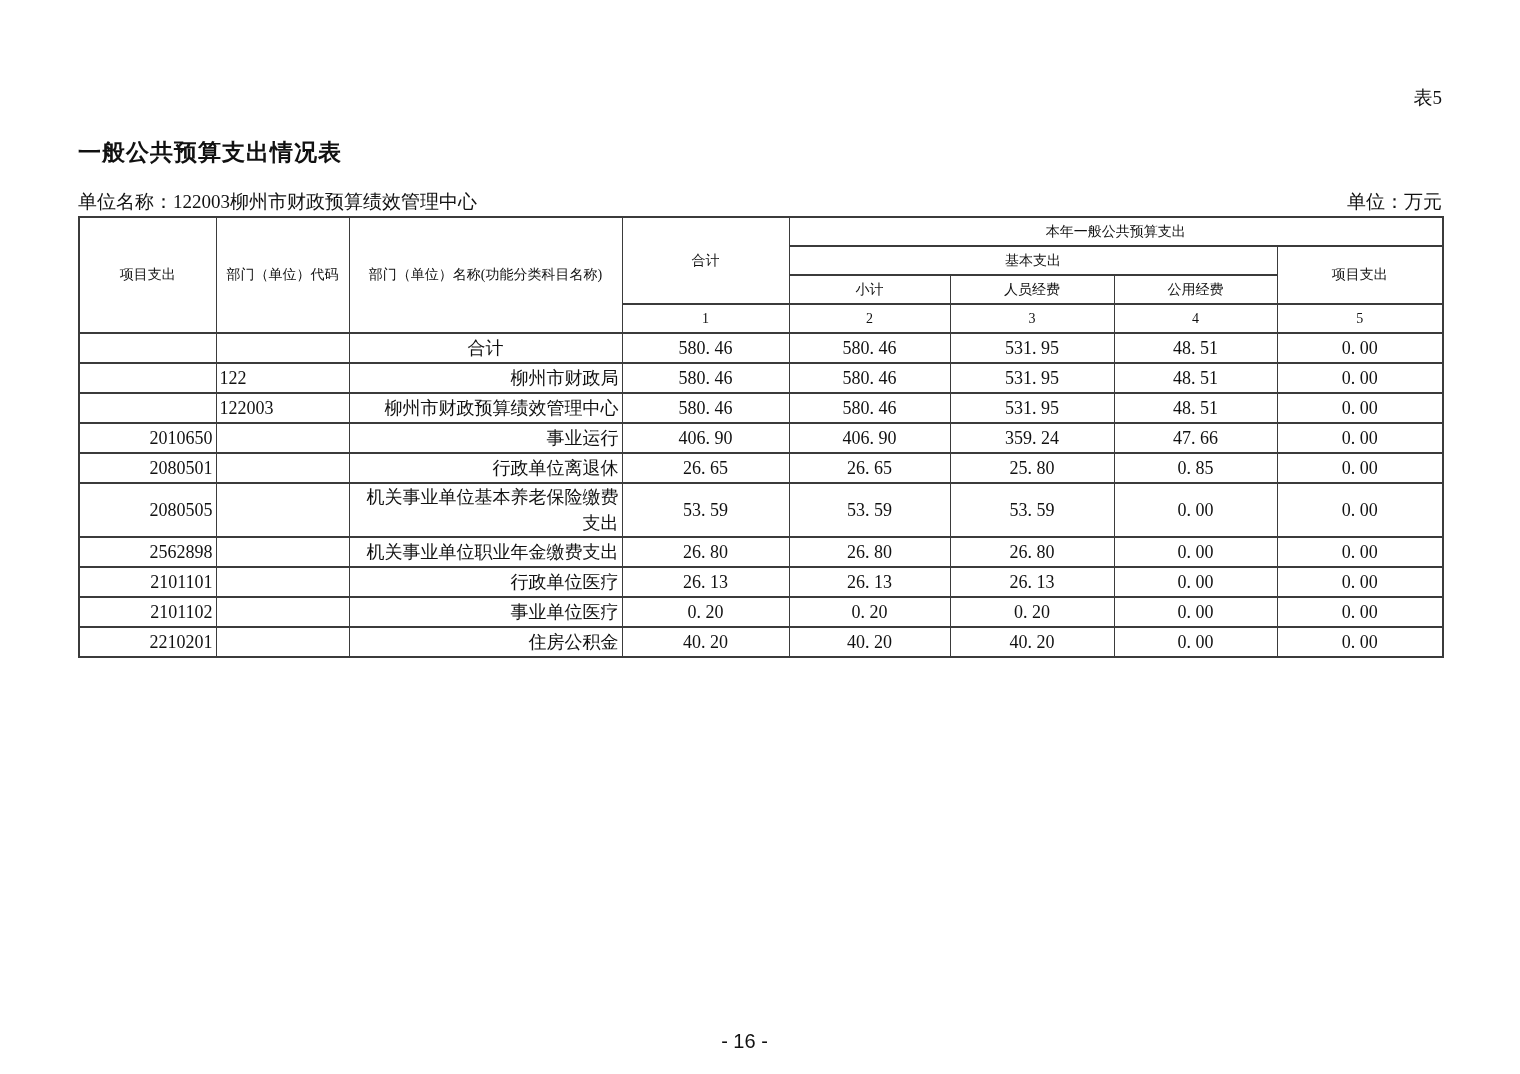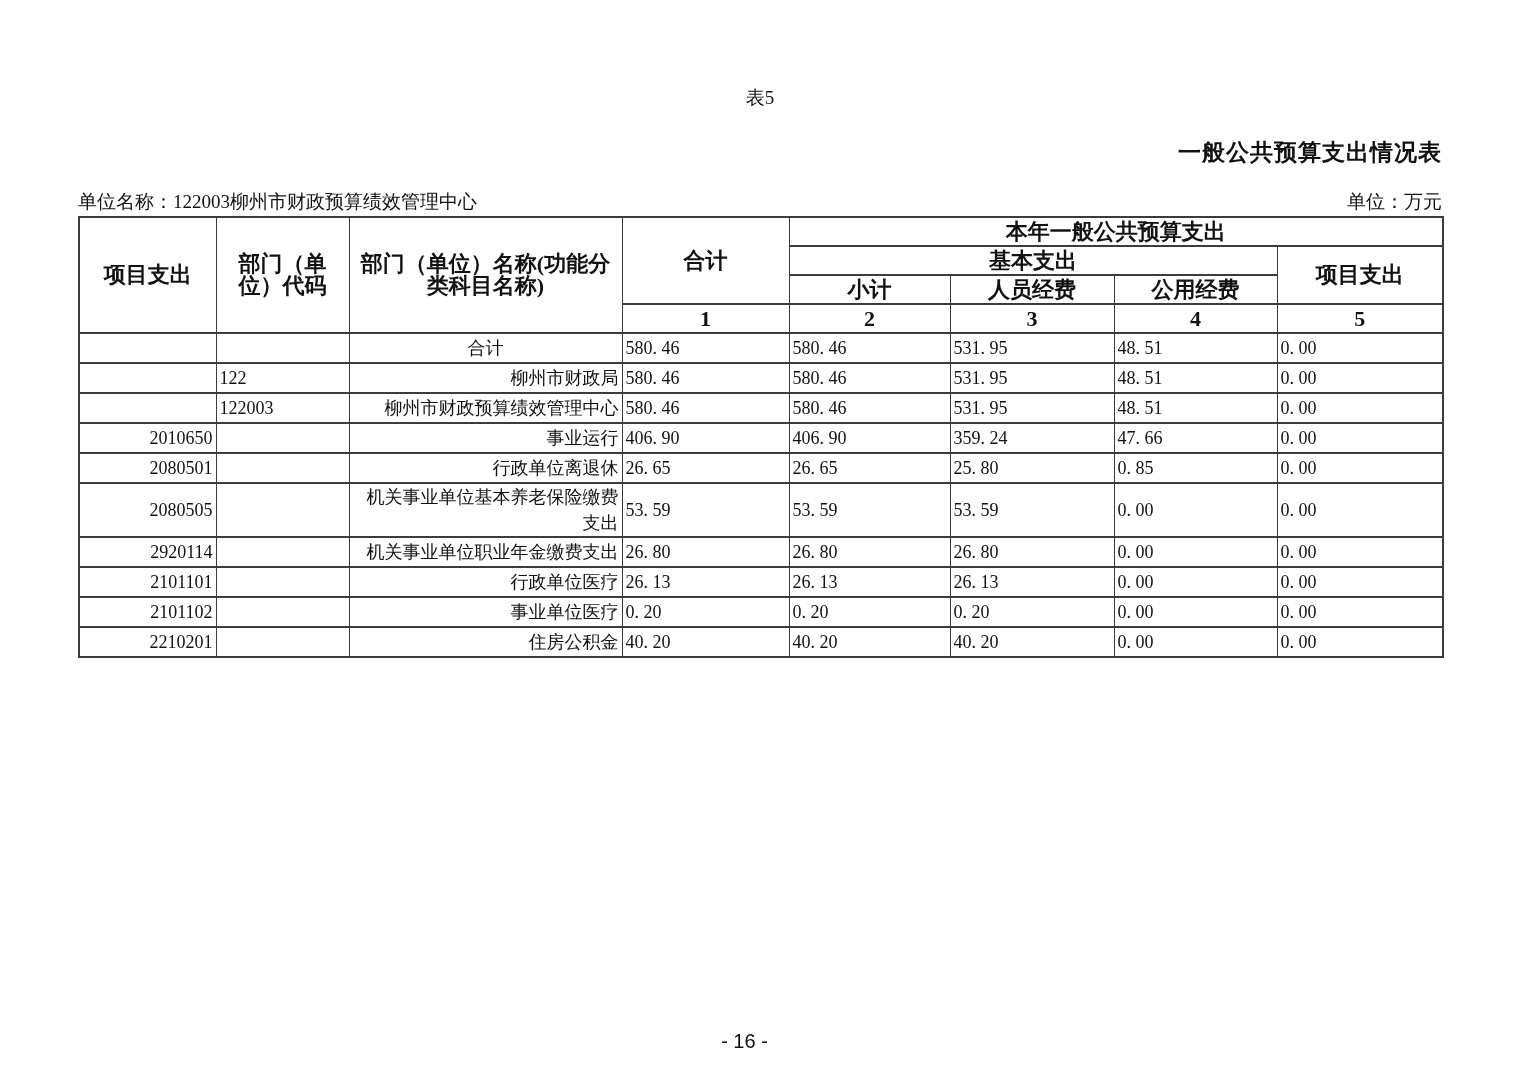--- a/index.html
+++ b/index.html
@@ -14,27 +14,27 @@
     overflow: hidden;
   }
   .content {
     position: absolute;
     left: 78px;
     top: 0;
     width: 1364px;
   }
   .table-label {
     margin-top: 86px;
-    text-align: center;
+    text-align: right;
     font-size: 19px;
     line-height: 24px;
   }
   .title {
     margin: 28px 0 0 0;
-    text-align: right;
+    text-align: left;
     font-size: 23px;
     font-weight: bold;
     line-height: 30px;
     letter-spacing: 1px;
   }
   .info-row {
     display: flex;
     justify-content: space-between;
     align-items: flex-end;
     margin-top: 22px;
@@ -53,41 +53,40 @@
     border: 1px solid #3b3b3b;
     border-top-width: 2px;
     border-bottom-width: 2px;
     font-weight: normal;
     vertical-align: middle;
     padding: 0 3px;
     overflow: hidden;
   }
   table.budget thead tr { height: 29px; }
   table.budget th {
-    font-size: 22px;
+    font-size: 14px;
     text-align: center;
     line-height: 22px;
-    font-weight: bold;
   }
   table.budget td {
     height: 30px;
     font-size: 18px;
     line-height: 26px;
   }
   td.c-code  { text-align: right; padding-left: 9px; }
   td.c-dept  { text-align: left; padding-left: 9px; }
   td.c-name  {
     text-align: right;
     padding-left: 3px;
     text-indent: 12px;
     white-space: pre-wrap;
     line-height: 27px;
   }
   td.c-name.center { text-align: center; text-indent: 0; }
-  td.c-num   { text-align: left; padding-right: 3px; }
+  td.c-num   { text-align: center; padding-right: 3px; }
   .footer {
     position: absolute;
     left: 0;
     top: 1030px;
     width: 1489px;
     text-align: center;
     font-family: "Liberation Sans", "DejaVu Sans", sans-serif;
     font-size: 20px;
   }
 </style>
@@ -194,21 +193,21 @@
         <td class="c-dept"></td>
         <td class="c-name">机关事业单位基本养老保险缴费
 支出</td>
         <td class="c-num">53. 59</td>
         <td class="c-num">53. 59</td>
         <td class="c-num">53. 59</td>
         <td class="c-num">0. 00</td>
         <td class="c-num">0. 00</td>
       </tr>
       <tr>
-        <td class="c-code">2920114</td>
+        <td class="c-code">2562898</td>
         <td class="c-dept"></td>
         <td class="c-name">机关事业单位职业年金缴费支出</td>
         <td class="c-num">26. 80</td>
         <td class="c-num">26. 80</td>
         <td class="c-num">26. 80</td>
         <td class="c-num">0. 00</td>
         <td class="c-num">0. 00</td>
       </tr>
       <tr>
         <td class="c-code">2101101</td>

